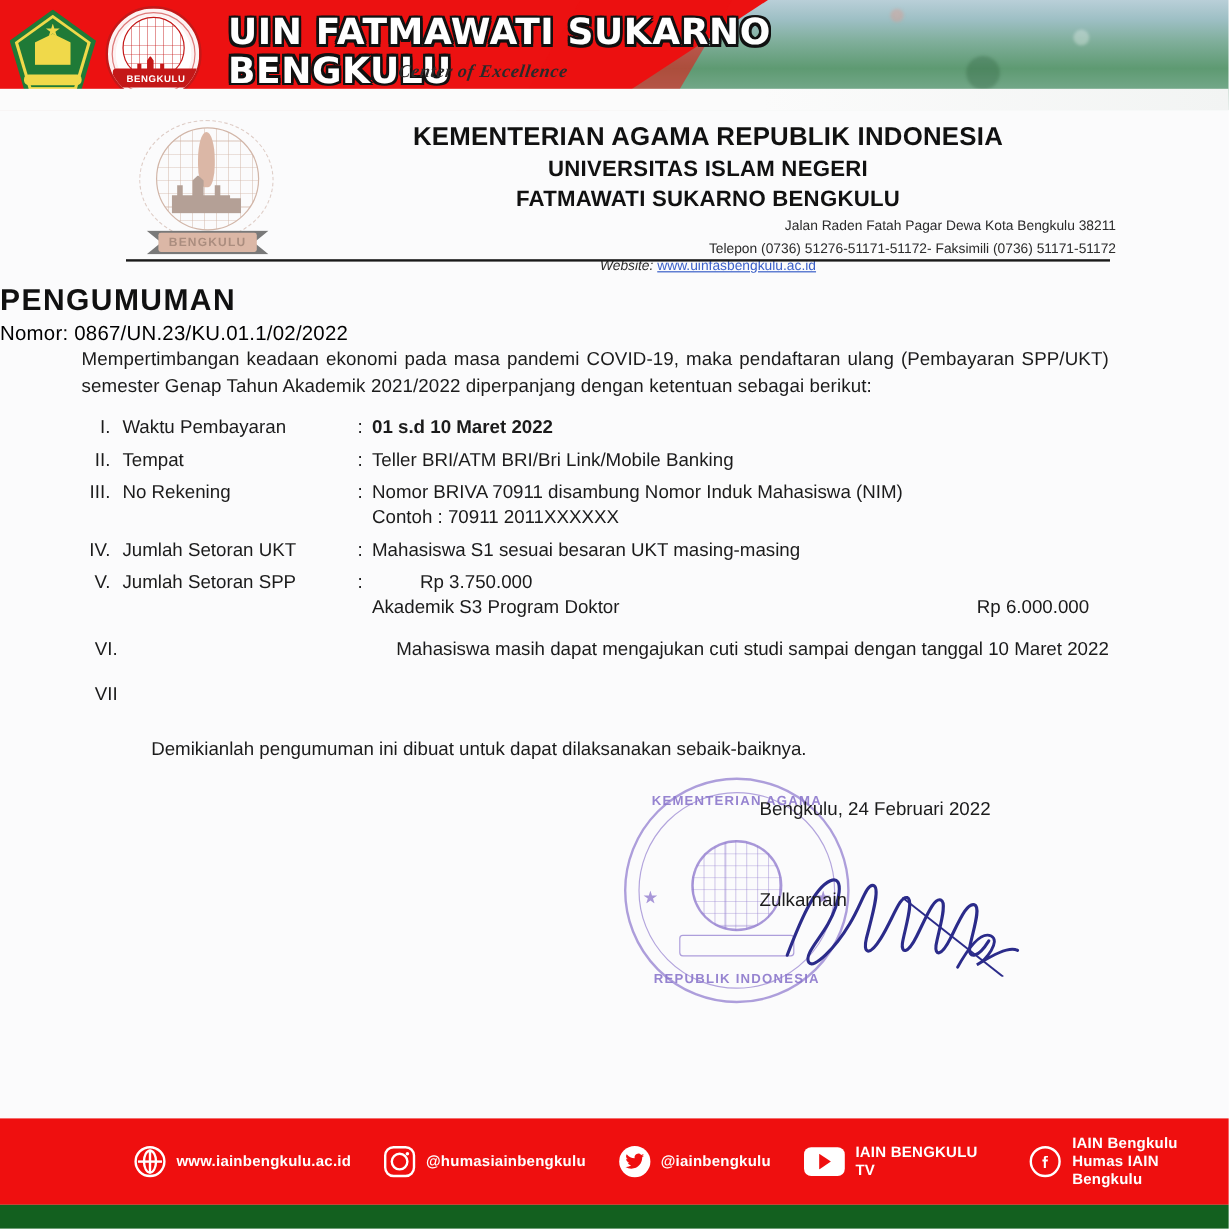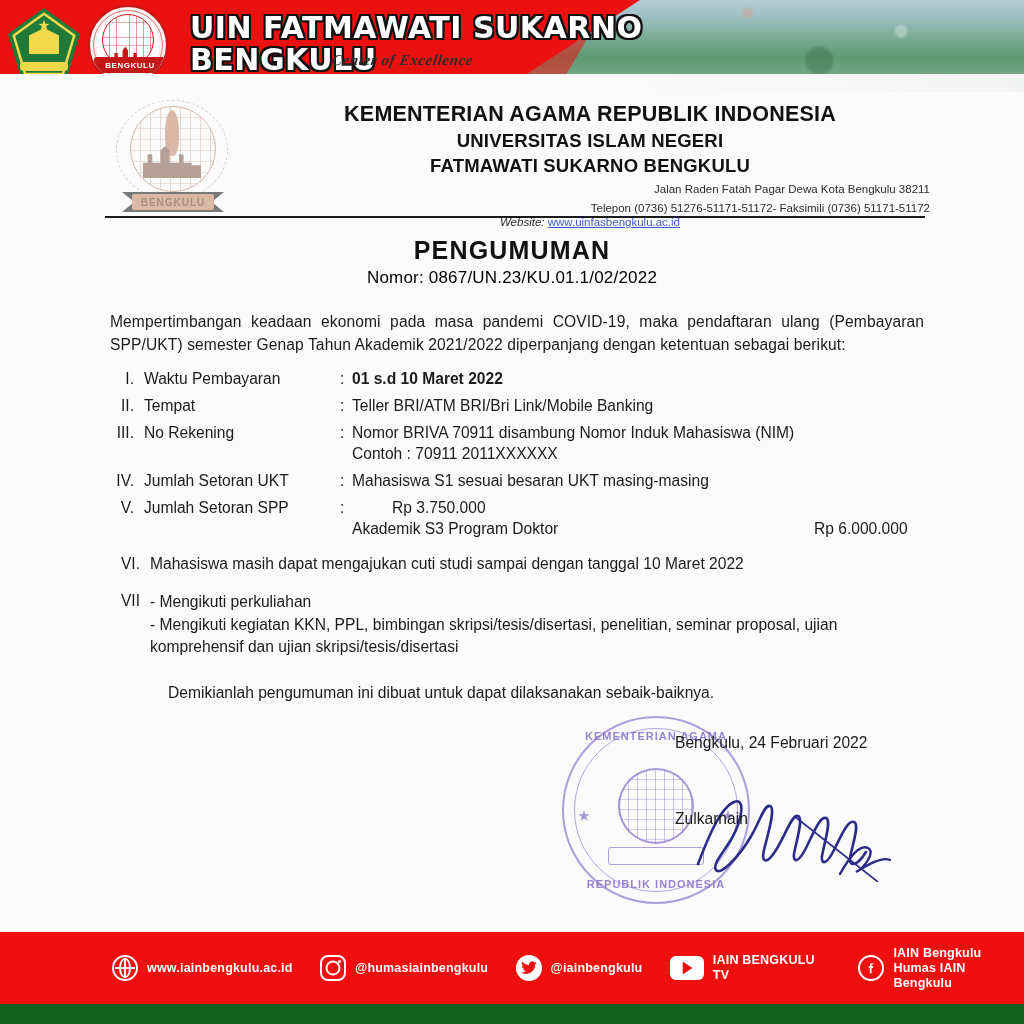--- a/index.html
+++ b/index.html
@@ -187,47 +187,47 @@
   .lh-l3 { font-size: 18.5px; font-weight: bold; letter-spacing: .2px; color: #111; margin-top: 3px; }
   .lh-addr { font-size: 11.5px; color: #2b2b2b; margin-top: 5px; line-height: 14px; text-align: right; }
   .lh-web { font-size: 11.5px; color: #2b2b2b; margin-top: 1px; font-style: italic; }
   .lh-web a, .lh-web span.url { color: #3a5fc8; text-decoration: underline; font-style: normal; }
 
   .hr-main {
     position: absolute; left: 105px; top: 124px; width: 820px; height: 0;
     border-top: 2.5px solid #1a1a1a;
   }
 
-  .title-block { text-align: center; margin-top: 16px; }
+  .title-block { text-align: left; margin-top: 16px; }
   .t-announce {
     font-size: 25px; font-weight: bold; letter-spacing: 1.2px; color: #111;
   }
   .t-nomor { font-size: 17px; color: #000000; margin-top: 3px; letter-spacing: .2px; }
 
-  .body-wrap { padding: 0 100px 0 110px; margin-top: 22px; }
+  .body-wrap { padding: 0 100px 0 68px; }
 
   .intro {
     font-size: 15.6px; line-height: 23px; color: #1b1b1b;
     text-align: justify; letter-spacing: .1px;
   }
 
   .list { margin-top: 14px; }
   .row { display: flex; align-items: flex-start; margin-bottom: 9px; font-size: 15.6px; color: #1b1b1b; }
   .rn { width: 34px; flex: 0 0 34px; text-align: right; padding-right: 10px; }
   .rl { width: 196px; flex: 0 0 196px; }
   .rc { width: 12px; flex: 0 0 12px; }
   .rv { flex: 1; }
   .rv.bold { font-weight: bold; }
   .rv .sub { display: block; margin-top: 3px; }
   .rv .amtline { display: flex; justify-content: space-between; }
   .rv .amtline .amt { width: 150px; text-align: left; padding-left: 40px; }
 
   .row-wide { display: flex; align-items: flex-start; margin-top: 14px; font-size: 15.6px; line-height: 23px; color: #1b1b1b; }
   .row-wide .rn { width: 40px; flex: 0 0 40px; text-align: right; padding-right: 10px; }
-  .row-wide .rtext { flex: 1; }
+  .row-wide .rtext { flex: 1; text-align: right; }
 
   .bullets { margin-top: 2px; padding-left: 0; }
   .bullet { font-size: 15.6px; line-height: 22px; color: #1b1b1b; margin-top: 1px; }
 
   .closing { margin-top: 26px; font-size: 15.6px; color: #1b1b1b; padding-left: 58px; }
 
   
   .sig { position: relative; margin-top: 32px; height: 150px; }
   .sig-inner { position: absolute; left: 565px; top: 0; width: 330px; }
   .sig-place { font-size: 15.6px; color: #1b1b1b; }
@@ -424,24 +424,20 @@
         </div>
 
         <div class="row-wide">
           <div class="rn">VI.</div>
           <div class="rtext">Mahasiswa masih dapat mengajukan cuti studi sampai dengan tanggal 10 Maret 2022</div>
         </div>
 
         <div class="row-wide">
           <div class="rn">VII</div>
           <div class="rtext">
-            <div class="bullets">
-              <div class="bullet">- Mengikuti perkuliahan</div>
-              <div class="bullet">- Mengikuti kegiatan  KKN, PPL, bimbingan skripsi/tesis/disertasi, penelitian, seminar proposal, ujian komprehensif dan ujian skripsi/tesis/disertasi</div>
-            </div>
           </div>
         </div>
 
       </div>
 
       <p class="closing">Demikianlah pengumuman ini dibuat untuk dapat dilaksanakan sebaik-baiknya.</p>
 
       <div class="sig">
 
         <div class="stamp">

